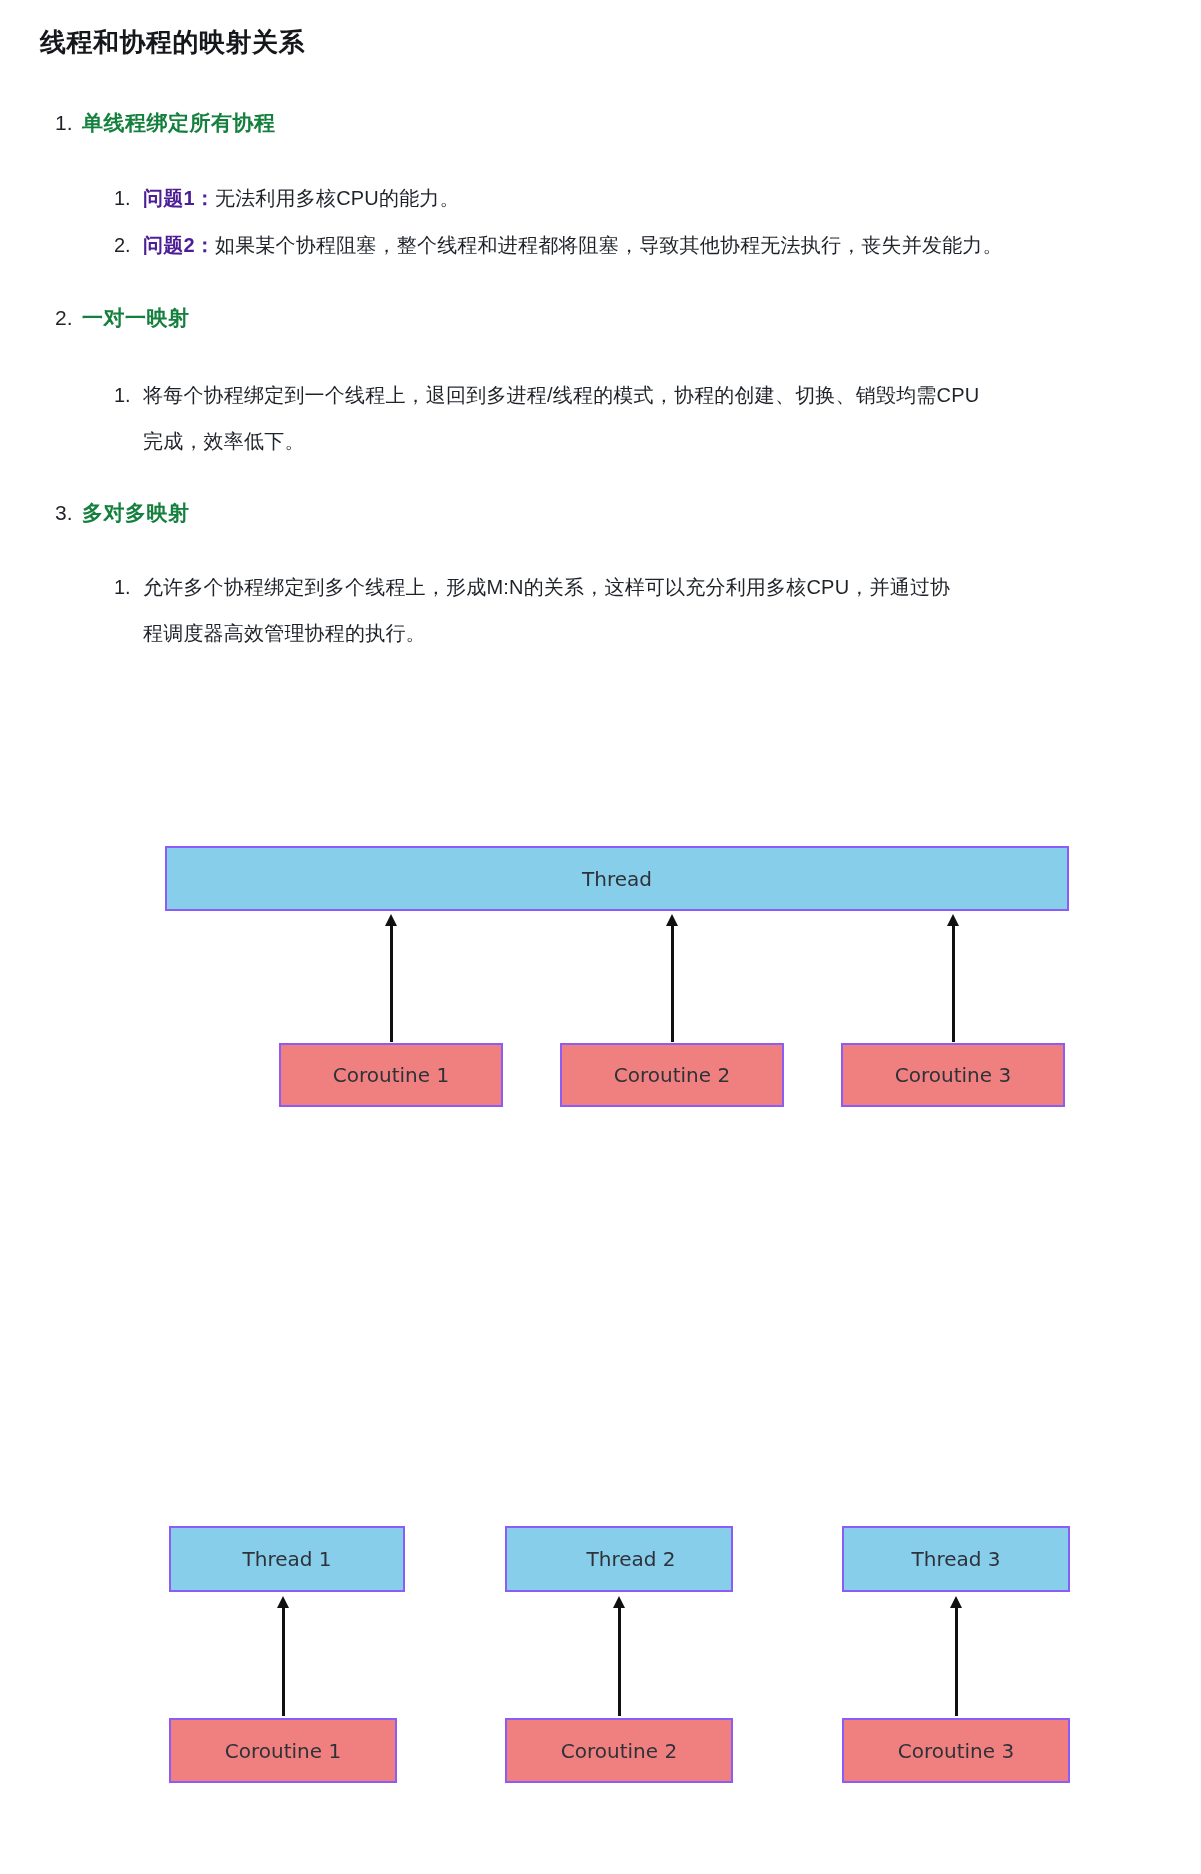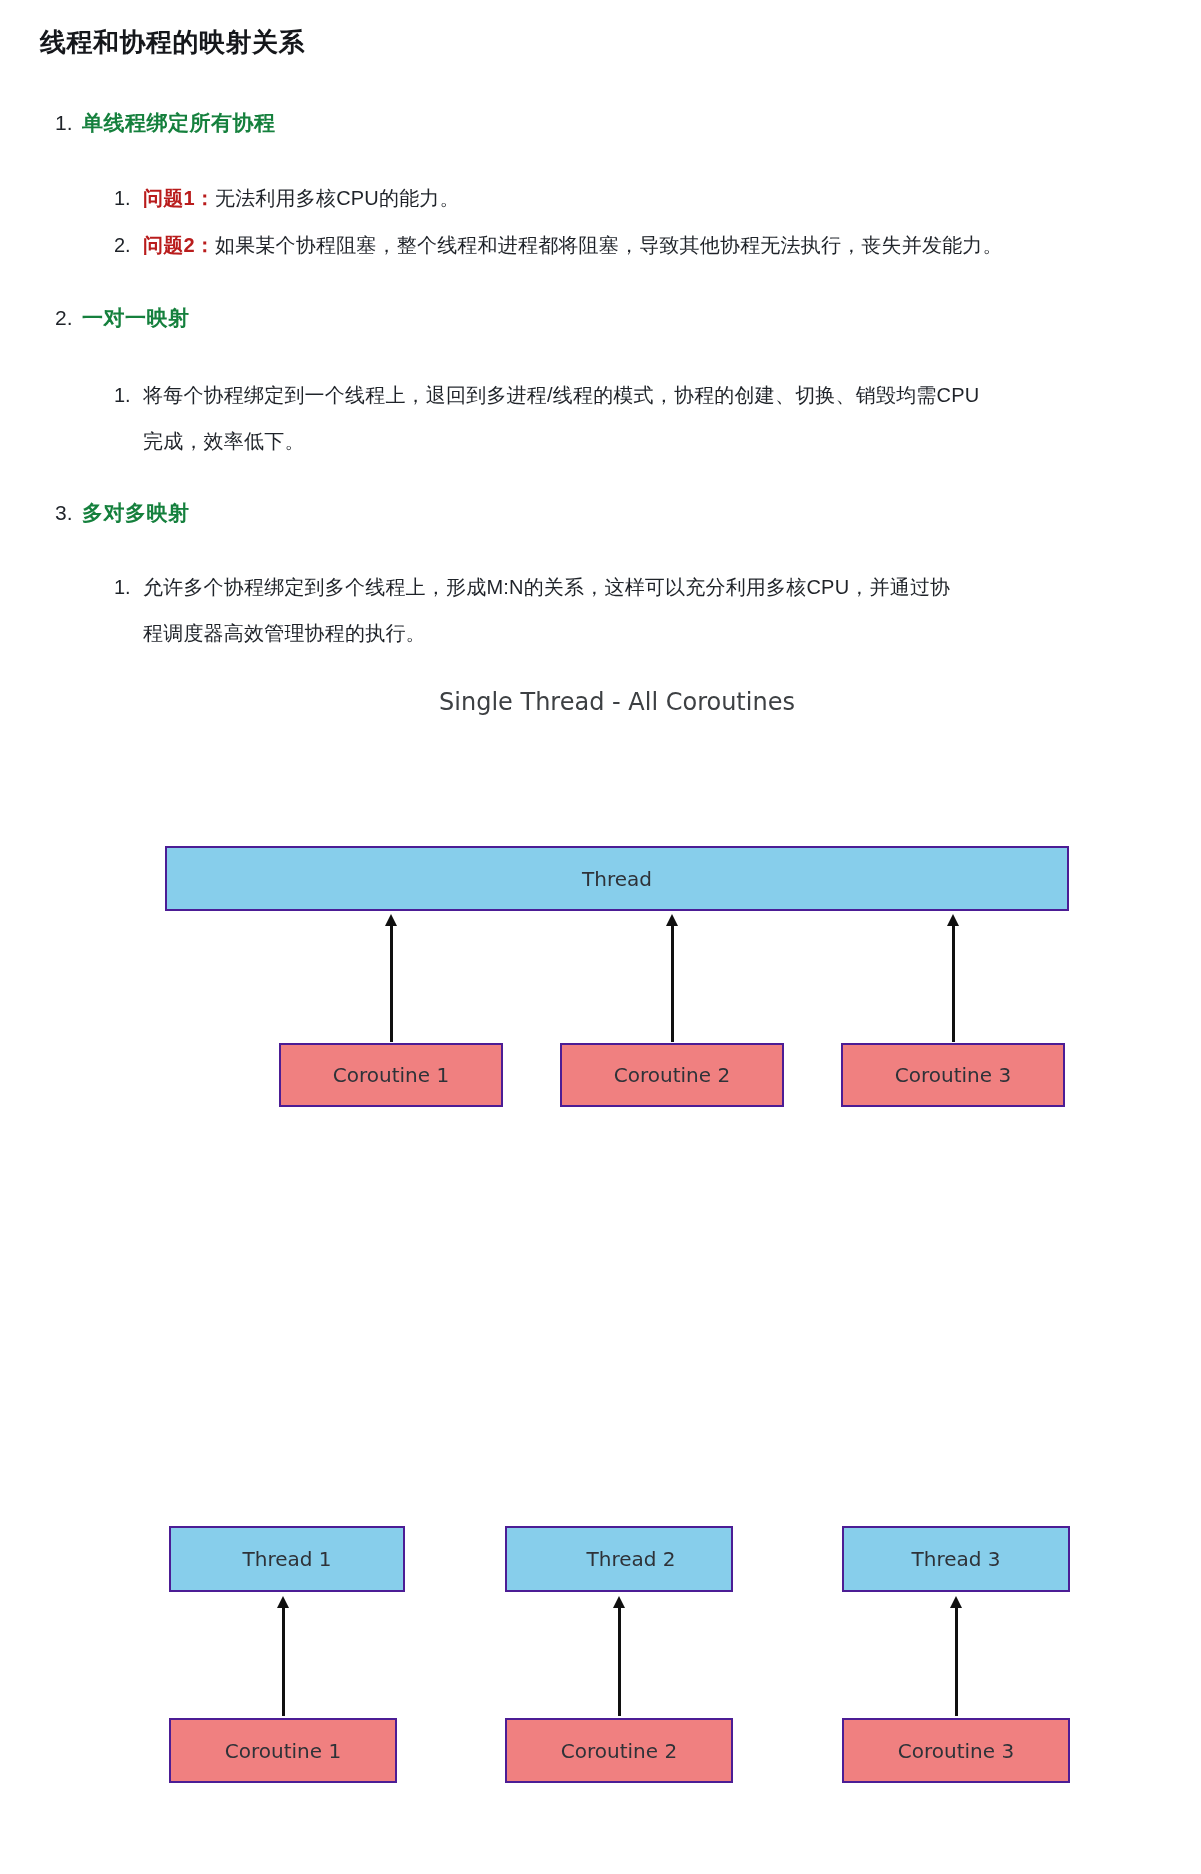--- a/index.html
+++ b/index.html
@@ -37,35 +37,35 @@
     line-height:30px;
     letter-spacing:0.5px;
   }
   .li-text{
     margin-left:143px;
     font-size:20px;
     line-height:46px;
     color:#1f2329;
     letter-spacing:0.2px;
   }
-  .li-text .lead{font-weight:700;color:#b91c1c;}
+  .li-text .lead{font-weight:700;color:#4c1d95;}
   .w-item1{max-width:900px;}
   .w-item2{max-width:856px;}
   .w-item3{max-width:820px;}
   .fig-title{
     font-family:"DejaVu Sans","Liberation Sans",sans-serif;
     font-size:24px;
     color:#3d4043;
     text-align:center;
     line-height:28px;
   }
   .node{
     position:absolute;
     box-sizing:border-box;
-    border:2px solid #4c1d95;
+    border:2px solid #8b5cf6;
     display:flex;
     align-items:center;
     justify-content:center;
     font-family:"DejaVu Sans","Liberation Sans",sans-serif;
     font-size:20px;
     color:#2e3238;
   }
   .node.thread{background:var(--thread-fill,#87CEEB);}
   .node.coroutine{background:var(--coroutine-fill,#F08080);text-align:right;}
   .arrow{
@@ -122,21 +122,20 @@
   <div class="abs li-row" style="top:498px;">
     <span class="marker lv1">3.</span>
     <div class="li-title">多对多映射</div>
   </div>
 
   <div class="abs li-row" style="top:564px;">
     <span class="marker lv2">1.</span>
     <div class="li-text w-item3">允许多个协程绑定到多个线程上，形成M:N的关系，这样可以充分利用多核CPU，并通过协程调度器高效管理协程的执行。</div>
   </div>
 
-  <div class="abs fig-title" style="left:165px;top:688px;width:904px;">Single Thread - All Coroutines</div>
 
   <div class="node thread" style="left:165px;top:846px;width:904px;height:65px;">
     <span>Thread</span>
   </div>
 
   <div class="arrow" style="left:384px;top:914px;height:128px;">
     <div class="head"></div>
     <div class="shaft"></div>
   </div>
   <div class="arrow" style="left:665px;top:914px;height:128px;">

